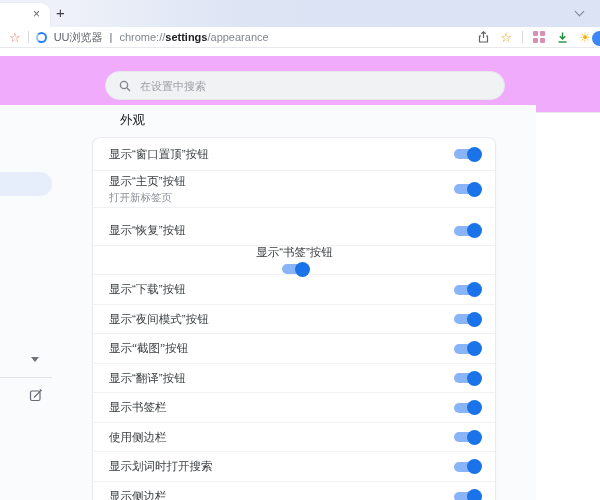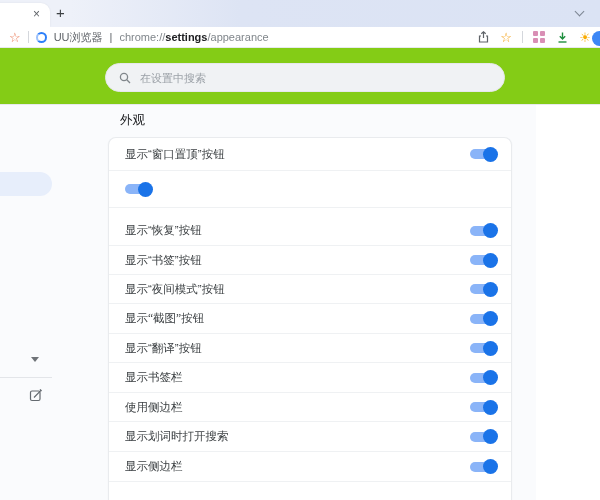--- a/index.html
+++ b/index.html
@@ -35,32 +35,32 @@
   .url b{color:#202124;font-weight:bold;}
   .tb-right{display:flex;align-items:center;gap:9px;padding-right:8px;}
   .tb-right .icon{width:14px;height:14px;display:flex;align-items:center;justify-content:center;cursor:pointer;}
   .fav-star{color:var(--fav-orange);font-size:13px;line-height:13px;}
   .grid4{display:grid;grid-template-columns:5px 5px;grid-template-rows:5px 5px;gap:2px;}
   .grid4 span{background:var(--grid-pink);border-radius:1px;display:block;}
   .sun{color:var(--sun-yellow);font-size:13px;line-height:13px;}
   .edge-blue{position:absolute;right:-7px;top:31px;width:15px;height:15px;border-radius:50%;background:var(--edge-blue);}
 
   
-  .search-band{position:absolute;left:0;top:48px;width:600px;height:57px;background:#84cc16;border-bottom:1px solid #e7e9ed;}
+  .search-band{position:absolute;left:0;top:56px;width:600px;height:57px;background:#f0abfc;border-bottom:1px solid #e7e9ed;}
   .search-pill{position:absolute;left:105px;top:15px;width:400px;height:29px;border-radius:15px;
     background:#f0f2f4;border:1px solid #e6e8eb;display:flex;align-items:center;gap:9px;padding:0 13px;}
   .search-pill svg{flex:0 0 auto;}
   .search-pill input{border:none;outline:none;background:transparent;font-size:11px;color:#3c4043;width:100%;
     font-family:"Liberation Sans","DejaVu Sans",sans-serif;}
   .search-pill input::placeholder{color:#9aa0a6;}
 
   
   .main{position:absolute;left:0;top:105px;width:536px;height:395px;background:#fafbfd;}
   .section-title{position:absolute;left:120px;top:7px;font-size:12.5px;color:#202124;}
-  .card{position:absolute;left:108px;top:32px;width:404px;height:363px;background:#fff;
+  .card{position:absolute;left:92px;top:32px;width:404px;height:363px;background:#fff;
     border:1px solid #e9ebee;border-bottom:none;border-radius:8px 8px 0 0;
     box-shadow:0 1px 2px rgba(60,64,67,.06);overflow:hidden;}
   .row{display:flex;align-items:center;padding:0 15px 0 16px;border-bottom:1px solid #eff1f3;}
   .row .labels{flex:1;display:flex;flex-direction:column;gap:3px;min-width:0;}
   .row .lbl{font-size:11.5px;color:#3c4043;line-height:13px;}
   .row .sub{font-size:10.5px;color:#8a9097;line-height:12px;}
   .toggle{position:relative;width:26px;height:10px;border-radius:6px;background:#dadce0;flex:0 0 auto;cursor:pointer;}
   .toggle.on{background:var(--toggle-track);}
   .toggle .knob{position:absolute;left:-2px;top:-2.5px;width:15px;height:15px;border-radius:50%;background:#fff;
     box-shadow:0 1px 2px rgba(0,0,0,.3);}
@@ -136,36 +136,49 @@
       <div class="row" style="height: 33px;">
     <div class="labels">
       <span class="lbl">显示“窗口置顶”按钮</span>
 
     </div>
     <div class="toggle on">
           <div class="knob"></div>
         </div>
   </div>
       <div class="row" style="height: 37px;">
+    <div class="labels">
+      <span class="lbl">显示“主页”按钮</span>
+      <span class="sub">打开新标签页</span>
+    </div>
     <div class="toggle on">
           <div class="knob"></div>
         </div>
   </div>
       <div class="row" style="height: 30px; margin-top: 8px;">
     <div class="labels">
       <span class="lbl">显示“恢复”按钮</span>
 
     </div>
     <div class="toggle on">
           <div class="knob"></div>
         </div>
   </div>
-      <div class="row" style="height: 29px;">
+      <div class="row" style="height: 29px; flex-direction: column;">
     <div class="labels">
       <span class="lbl">显示“书签”按钮</span>
+
+    </div>
+    <div class="toggle on">
+          <div class="knob"></div>
+        </div>
+  </div>
+      <div class="row" style="height: 30px;">
+    <div class="labels">
+      <span class="lbl">显示“下载”按钮</span>
 
     </div>
     <div class="toggle on">
           <div class="knob"></div>
         </div>
   </div>
       <div class="row" style="height: 29px;">
     <div class="labels">
       <span class="lbl">显示“夜间模式”按钮</span>
 

